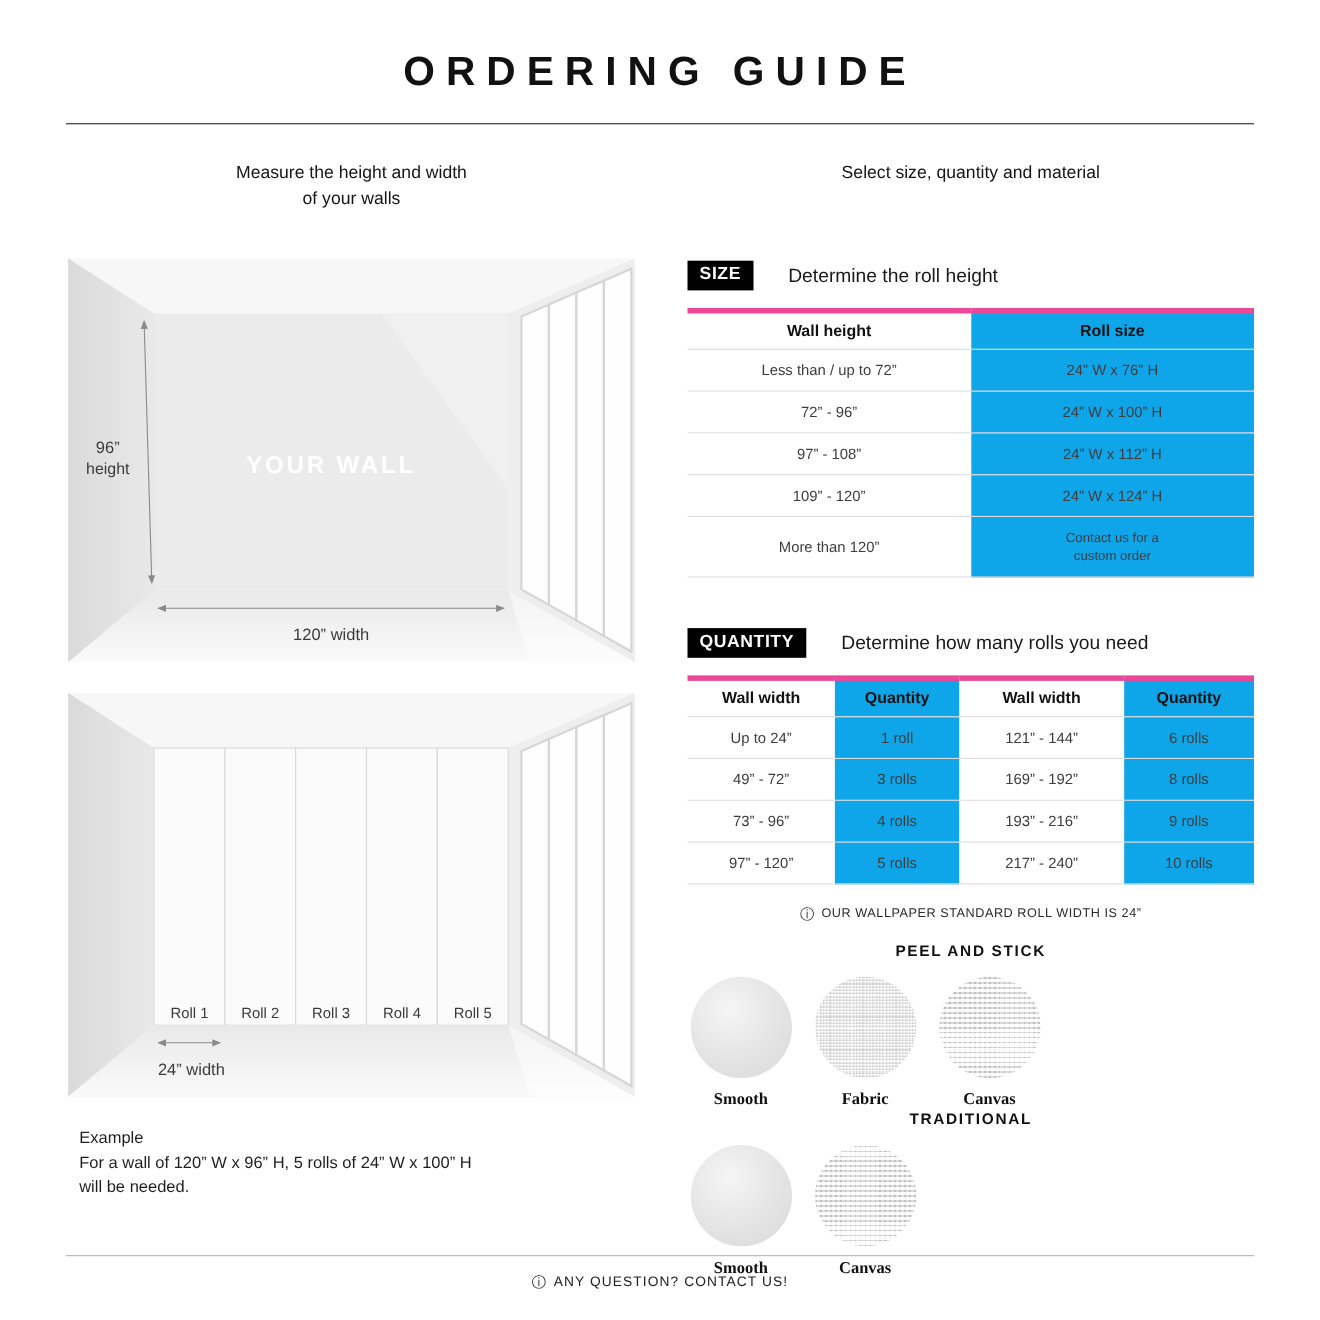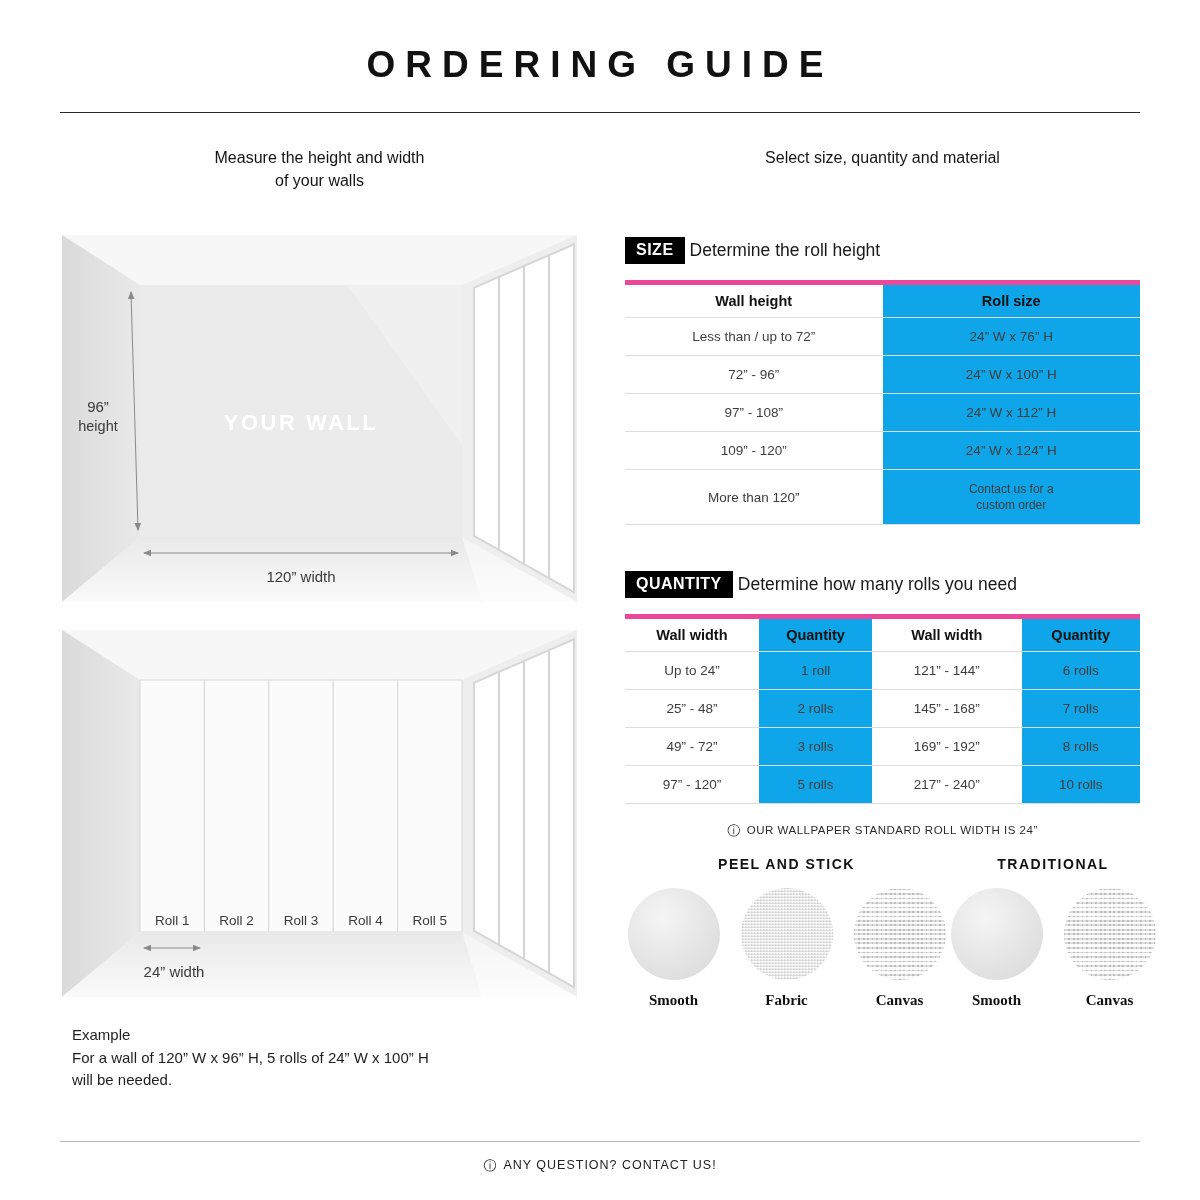--- a/index.html
+++ b/index.html
@@ -19,21 +19,21 @@
   .col-right { flex:1; min-width:0; }
   .col-heading {
     margin:34px 0 0; text-align:center; font-size:16px; font-weight:500;
     color:#151515; line-height:1.42; min-height:60px;
   }
   .room-figure { margin:28px 0 0; }
   .room-svg { display:block; width:519px; height:367px; }
   .room-svg text { font-family:"Liberation Sans", sans-serif; }
   .example { margin:27px 0 0 12px; font-size:15px; line-height:1.5; color:#1f1f1f; }
 
-  .section-header { display:flex; align-items:center; gap:5px; margin-top:30px; }
+  .section-header { display:flex; align-items:center; gap:32px; margin-top:30px; }
   .qty-header { margin-top:46px; }
   .material-header { margin-top:40px; }
   .section-label {
     background:#000; color:#fff; font-weight:700; font-size:16px;
     letter-spacing:0.5px; padding:4px 11px 5px; flex:none;
   }
   .section-desc { font-size:17.5px; color:#191919; }
 
   .data-table {
     width:100%; border-collapse:collapse; margin-top:16px;
@@ -51,21 +51,21 @@
   .qty-table th:nth-child(1){ width:26%; }
   .qty-table th:nth-child(2){ width:22%; }
   .qty-table th:nth-child(3){ width:29%; }
   .qty-table th:nth-child(4){ width:23%; }
   .small-cell { padding-top:6px; padding-bottom:6px; }
   .small-cell span { display:inline-block; max-width:118px; font-size:12px; line-height:1.35; }
 
   .roll-note { margin:18px 0 0; text-align:center; font-size:11.5px; letter-spacing:0.5px; color:#2b2b2b; }
   .info-icon { font-size:13px; margin-right:6px; vertical-align:-1px; }
 
-  .material-groups { display:flex; justify-content:space-between; margin-top:16px; }
+  .material-groups { display:flex; justify-content:space-between; margin-top:16px;flex-direction:column; }
   .group-title { text-align:center; font-size:14px; font-weight:700; letter-spacing:1.5px; margin-bottom:16px; color:#111; }
   .swatches { display:flex; gap:16px;font-family:Liberation Serif, serif; }
   .swatch { width:97px; text-align:center; }
   .swatch-circle { width:92px; height:92px; border-radius:50%; margin:0 auto; }
   .smooth { background: radial-gradient(circle at 38% 32%, #f5f5f5 0%, #e4e4e4 55%, #d8d8d8 100%); }
   .fabric {
     background-color:#ebebeb;
     background-image:
       repeating-linear-gradient(0deg, rgba(255,255,255,0.7) 0 1px, rgba(170,170,170,0.25) 1px 2px, transparent 2px 3px),
       repeating-linear-gradient(90deg, rgba(255,255,255,0.7) 0 1px, rgba(170,170,170,0.25) 1px 2px, transparent 2px 3px);
@@ -241,30 +241,30 @@
           </tr>
         </thead>
         <tbody>
           <tr>
             <td>Up to 24”</td>
             <td class="shade">1 roll</td>
             <td>121” - 144”</td>
             <td class="shade">6 rolls</td>
           </tr>
           <tr>
-            <td>25” - 48”</td>
-            <td class="shade">2 rolls</td>
-            <td>145” - 168”</td>
-            <td class="shade">7 rolls</td>
-          </tr>
-          <tr>
             <td>49” - 72”</td>
             <td class="shade">3 rolls</td>
             <td>169” - 192”</td>
             <td class="shade">8 rolls</td>
+          </tr>
+          <tr>
+            <td>73” - 96”</td>
+            <td class="shade">4 rolls</td>
+            <td>193” - 216”</td>
+            <td class="shade">9 rolls</td>
           </tr>
           <tr>
             <td>97” - 120”</td>
             <td class="shade">5 rolls</td>
             <td>217” - 240”</td>
             <td class="shade">10 rolls</td>
           </tr>
         </tbody>
       </table>
 

